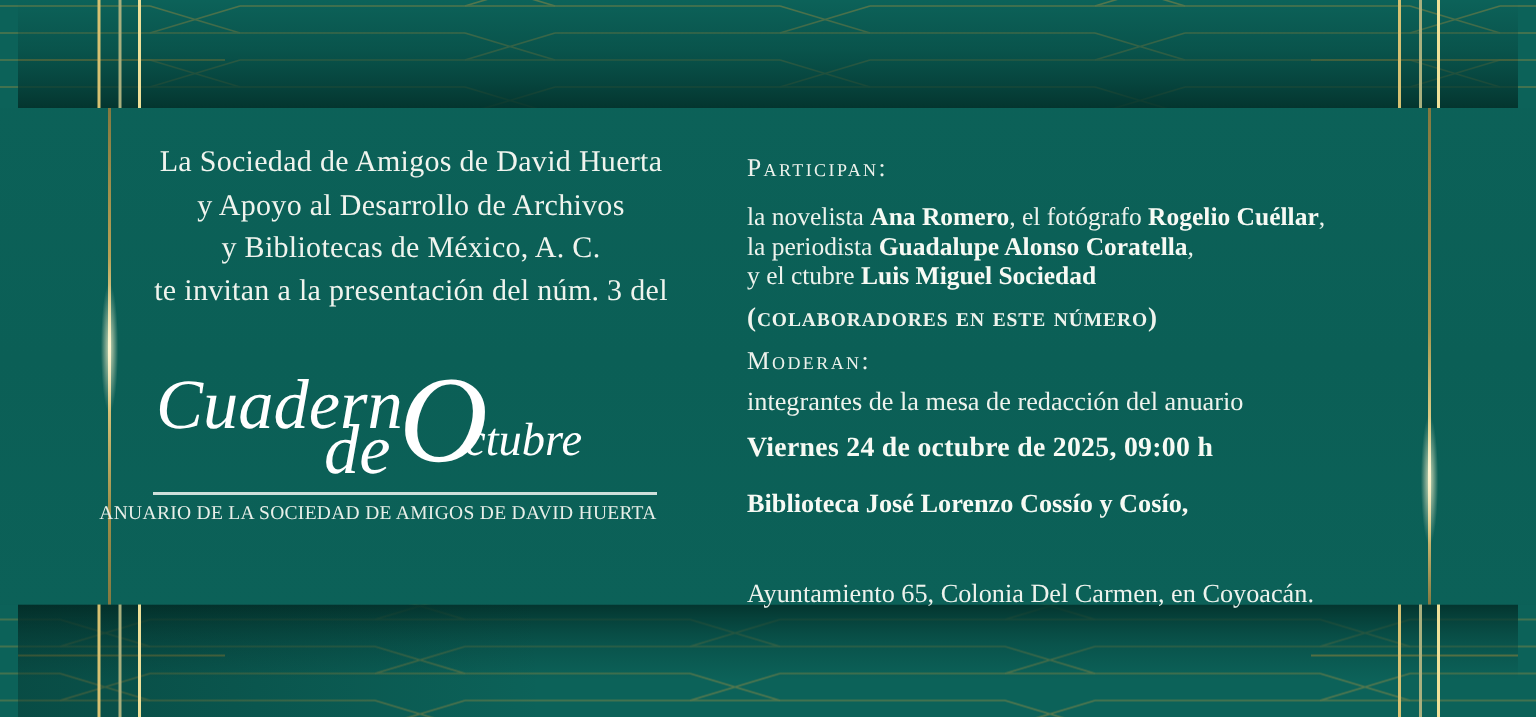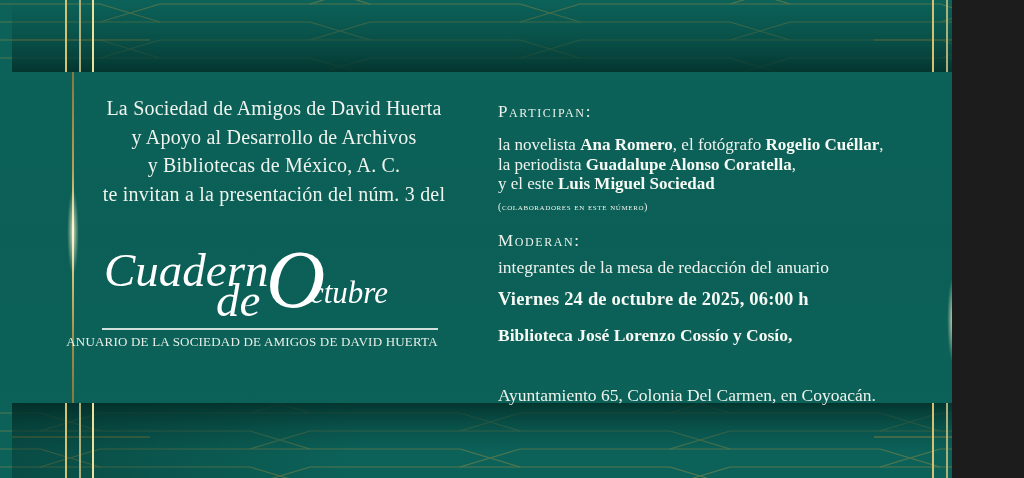--- a/index.html
+++ b/index.html
@@ -1,17 +1,17 @@
 <!DOCTYPE html>
 <html><head>
 <meta charset="utf-8">
 <style>
   html,body{margin:0;padding:0;background:#1c1c1c;}
   .card{
-    position:relative;width:952px;height:478px;overflow:hidden;
+    position:relative;width:1024px;height:478px;overflow:hidden;
     background:linear-gradient(180deg,#0c6259 0%,#0b5f56 50%,#0c6259 100%);
     font-family:"Liberation Serif","DejaVu Serif",serif;color:#eef3ed;
   }
   
   .band{position:absolute;left:0;width:1024px;}
   .band-top{top:0;height:72px;}
   .band-bottom{top:403px;height:75px;}
   .band svg{position:absolute;left:0;top:0;display:block;}
   
   .vl{position:absolute;top:0;bottom:0;width:2px;}
@@ -38,21 +38,21 @@
   .logo-rule{position:absolute;left:102px;top:328px;width:336px;height:1.5px;background:rgba(242,246,241,.85);}
   .logo-tagline{position:absolute;left:52px;top:334px;width:400px;text-align:center;
                 font-size:13px;letter-spacing:.2px;color:#e9efe9;}
   
   .details{position:absolute;left:498px;top:0;width:456px;height:478px;text-align:left;}
   .details > div{position:absolute;left:0;right:0;}
   .sc{font-variant:small-caps;font-size:17px;letter-spacing:1.6px;color:#edf2ec;}
   .p-heading{top:102px;}
   .part-lines{top:135px;font-size:17px;line-height:19.5px;}
   .part-lines b{font-weight:bold;color:#f7faf4;}
-  .sc-note{top:201px;font-variant:small-caps;font-size:10px;letter-spacing:.6px;}
+  .sc-note{top:201px;font-variant:small-caps;font-size:18px;letter-spacing:.6px;font-weight:bold;}
   .m-heading{top:231px;}
   .mod-line{top:257px;font-size:17.5px;}
   .date-line{top:289px;font-size:18.5px;font-weight:bold;letter-spacing:.2px;color:#f7faf4;}
   .venue-line{top:325px;font-size:17.5px;font-weight:bold;color:#f7faf4;}
   .addr-line{top:345px;font-size:17.5px;margin-top:40px;}
 </style>
 </head>
 <body>
 
 <div class="card">
@@ -149,27 +149,27 @@
     <div class="sc p-heading">Participan:</div>
 
     <div class="part-lines">
       <div>
         <span>la novelista </span><b>Ana Romero</b><span>, el fotógrafo </span><b>Rogelio Cuéllar</b><span>,</span>
       </div>
       <div>
         <span>la periodista </span><b>Guadalupe Alonso Coratella</b><span></span><b></b><span>,</span>
       </div>
       <div>
-        <span>y el este </span><b>Luis Miguel Sociedad</b><span></span><b></b><span></span>
+        <span>y el ctubre </span><b>Luis Miguel Sociedad</b><span></span><b></b><span></span>
       </div>
     </div>
 
     <div class="sc-note">(colaboradores en este número)</div>
 
     <div class="sc m-heading">Moderan:</div>
     <div class="mod-line">integrantes de la mesa de redacción del anuario</div>
 
-    <div class="date-line">Viernes 24 de octubre de 2025, 06:00 h</div>
+    <div class="date-line">Viernes 24 de octubre de 2025, 09:00 h</div>
     <div class="venue-line">Biblioteca José Lorenzo Cossío y Cosío,</div>
     <div class="addr-line">Ayuntamiento 65, Colonia Del Carmen, en Coyoacán.</div>
   </div>
 
 </div>
 
 </body></html>

